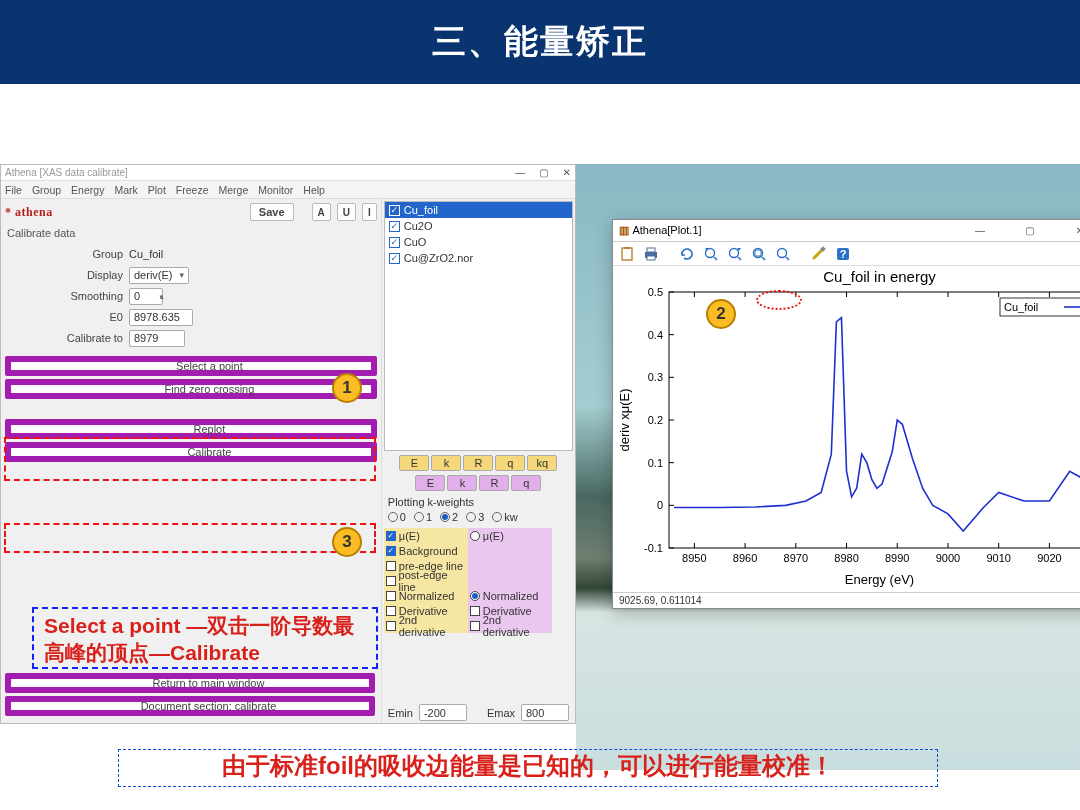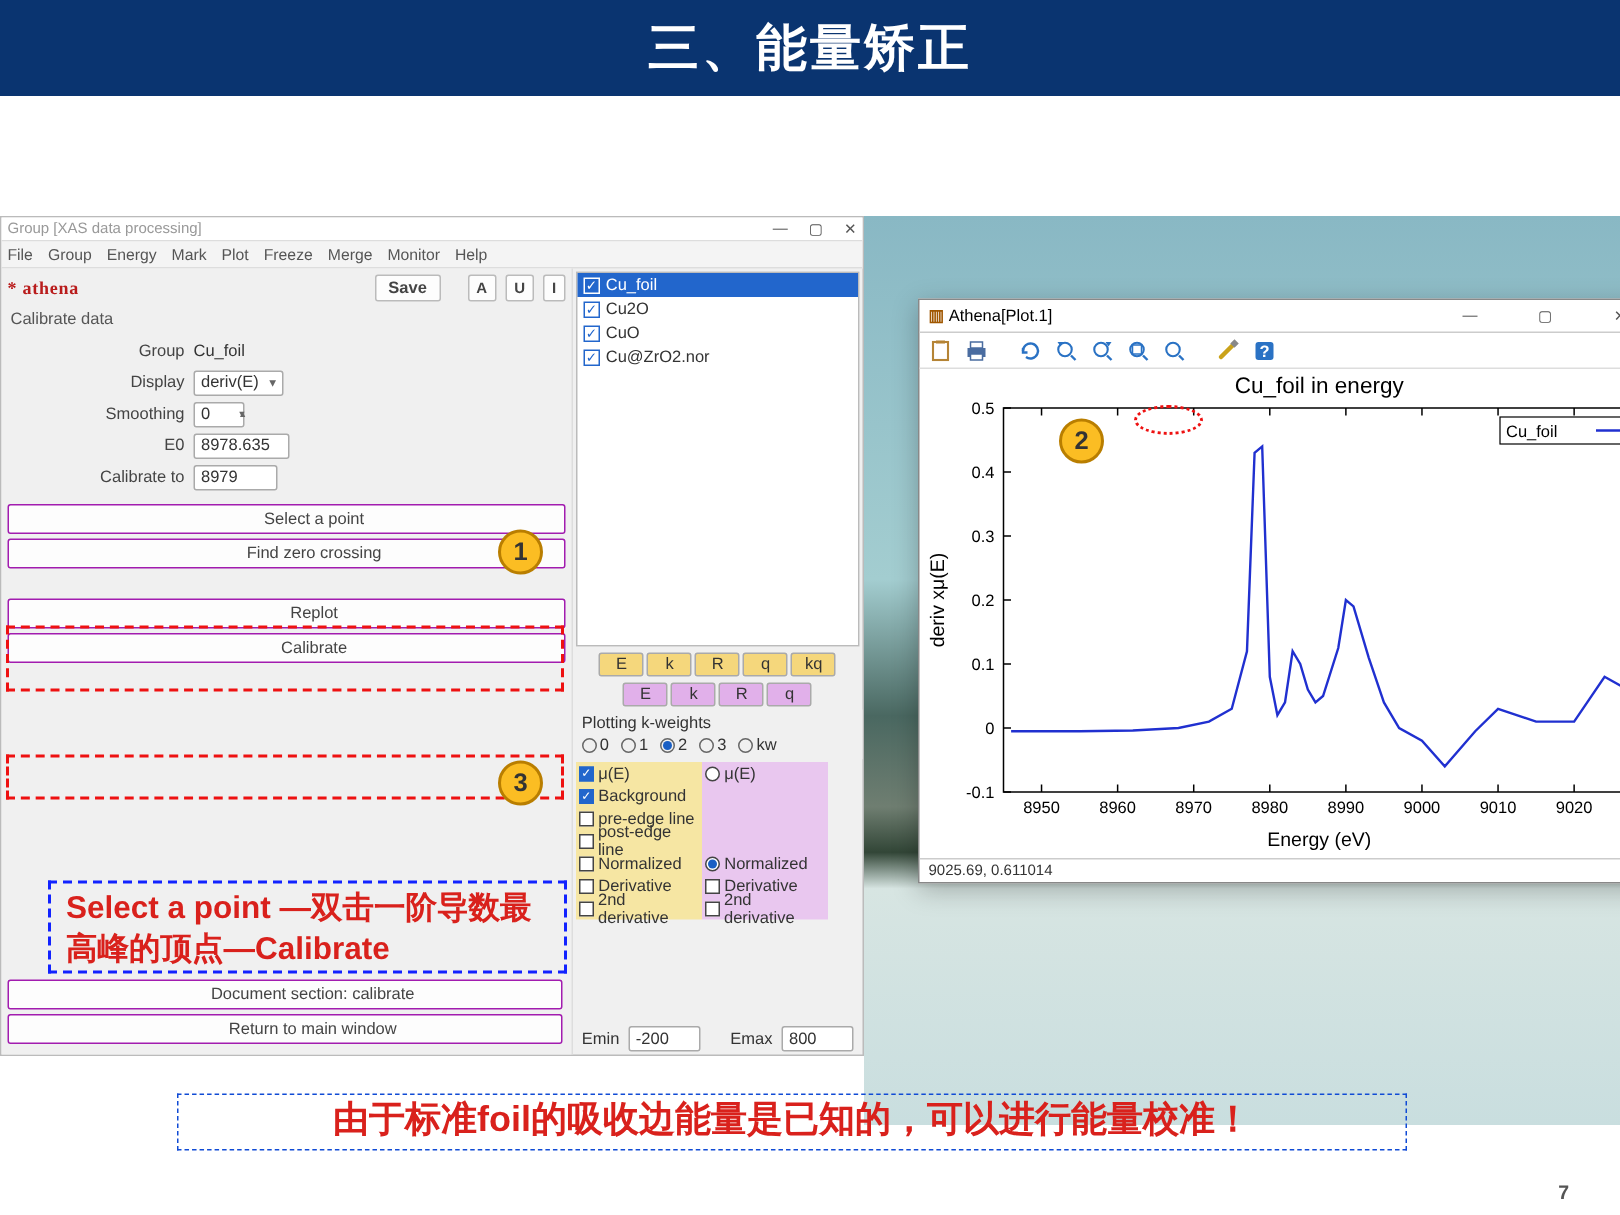--- a/index.html
+++ b/index.html
@@ -1,17 +1,17 @@
 <!DOCTYPE html>
 <html><head>
 <meta charset="utf-8">
 <style>
   * { box-sizing: border-box; margin: 0; padding: 0; font-family: "Segoe UI", Tahoma, sans-serif; }
   body { width: 1080px; height: 810px; background: #fff; position: relative; overflow: hidden;}
-  .title-bar { background: #0a3470; color: #fff; height: 64px; display: flex; justify-content: center; align-items: center; font-size: 34px; font-weight: 700; letter-spacing: 2px;}
+  .title-bar { background: #0a3470; color: #fff; height: 84px; display: flex; justify-content: center; align-items: center; font-size: 34px; font-weight: 700; letter-spacing: 2px;}
   .slide-body { position: relative; height: 746px; background: #fff; }
   .desktop { position: absolute; left:576px; top:80px; right:0; bottom:60px;
     background: linear-gradient(to bottom, #89b8c4 0%, #a3cdd0 40%, #4a6861 55%, #6f7e71 65%, #324637 70%, #d7e5e2 74%,  #c9dedf 100%); }
   
   .athena-win { position:absolute; left:0; top:80px; width:576px; height:560px; border:1px solid #bbb; background:#f0f0f0; font-size:11px; color:#333;}
   .titlebar { height:16px; background:#fff; border-bottom:1px solid #ddd; padding:0 4px; display:flex; justify-content:space-between; align-items:center; color:#999; font-size:10px;}
   .win-controls { display:flex; gap:14px; color:#555; font-size:10px; }
   .menubar { height:18px; background:#f4f4f4; border-bottom:1px solid #ddd; padding:0 4px; display:flex; gap:10px; align-items:center; color:#555; font-size:10.5px;}
   .menubar span { cursor:default; }
   .athena-grid { display:flex; height:calc(100% - 34px);}
@@ -22,21 +22,21 @@
   .btn { background:#fdfdfd; border:1px solid #bbb; border-radius:2px; height:18px; display:inline-flex; align-items:center; justify-content:center; padding:0 8px; font-size:11px; color:#444; cursor:pointer;font-weight:bold;}
   .btn.small { padding:0 5px; font-size:10px;}
   .section-title { color:#555; font-size:11px; padding:4px 2px;}
   .form-row { display:flex; align-items:center; height:20px; margin:1px 0;}
   .form-label { width:64px; text-align:right; padding-right:6px; color:#444; font-size:11px;}
   .field { background:#fff; border:1px solid #aaa; height:17px; padding:0 4px; font-size:11px; display:flex; align-items:center; border-radius:2px;}
   .select { width:60px; position:relative; }
   .select:after { content:"▾"; position:absolute; right:4px; color:#666; font-size:9px;}
   .spin { width:34px; position:relative;}
   .spin:after { content:"▴▾"; position:absolute; right:2px; font-size:7px; letter-spacing:-4px; color:#666; line-height:7px;}
-  .wide-btn { background:#fdfdfd; border:1px solid #a21caf; border-radius:2px; width:100%; height:20px; display:flex; align-items:center; justify-content:center; font-size:11px; color:#444; margin:3px 0;padding-left:37px;}
+  .wide-btn { background:#fdfdfd; border:6px solid #a21caf; border-radius:2px; width:100%; height:20px; display:flex; align-items:center; justify-content:center; font-size:11px; color:#444; margin:3px 0;padding-left:37px;}
   .red-dash { border:2px dashed #e11; position:absolute; pointer-events:none;}
   .blue-dash { border:2px dashed #12f; position:absolute; pointer-events:none;}
   .blue-dash-sm { border:1.5px dashed #104bd5; position:absolute; pointer-events:none;}
   .group-list { flex:0 0 auto; background:#fff; border:1px solid #bbb; margin:2px; height:250px; font-size:11px;}
   .group-item { display:flex; align-items:center; height:16px; padding:0 4px;}
   .group-item.sel { background:#2266cc; color:#fff;}
   .chk { width:11px; height:11px; border:1px solid #2266cc; margin-right:4px; display:inline-flex; align-items:center; justify-content:center; font-size:9px; color:#2266cc;}
   .group-item.sel .chk { border-color:#fff; color:#fff;}
   .space-btns { display:flex; gap:2px; padding:2px; justify-content:center;}
   .sp { width:30px; height:16px; border:1px solid #aaa; font-size:11px; display:flex; align-items:center; justify-content:center; border-radius:2px;}
@@ -77,21 +77,21 @@
 
 <div class="title-bar">
   <span>三、能量矫正</span>
 </div>
 
 <div class="slide-body">
   <div class="desktop"></div>
 
   <div class="athena-win">
     <div class="titlebar">
-      <span>Group [XAS data processing]</span>
+      <span>Athena [XAS data calibrate]</span>
       <span class="win-controls">
         <span>—</span>
         <span>▢</span>
         <span>✕</span>
       </span>
     </div>
     <div class="menubar">
       <span>File</span>
       <span>Group</span>
       <span>Energy</span>
@@ -154,24 +154,24 @@
         <div style="height:14px"></div>
         <div class="wide-btn">
             <span>Replot</span>
           </div>
         <div class="wide-btn">
             <span>Calibrate</span>
           </div>
 
         <div class="bottom-btns">
           <div class="wide-btn">
+              <span>Return to main window</span>
+            </div>
+          <div class="wide-btn">
               <span>Document section: calibrate</span>
-            </div>
-          <div class="wide-btn">
-              <span>Return to main window</span>
             </div>
         </div>
       </div>
 
       <div class="right-pane">
         <div class="group-list">
           <div class="group-item sel">
               <span class="chk">✓</span>
               <span>Cu_foil</span>
             </div>

